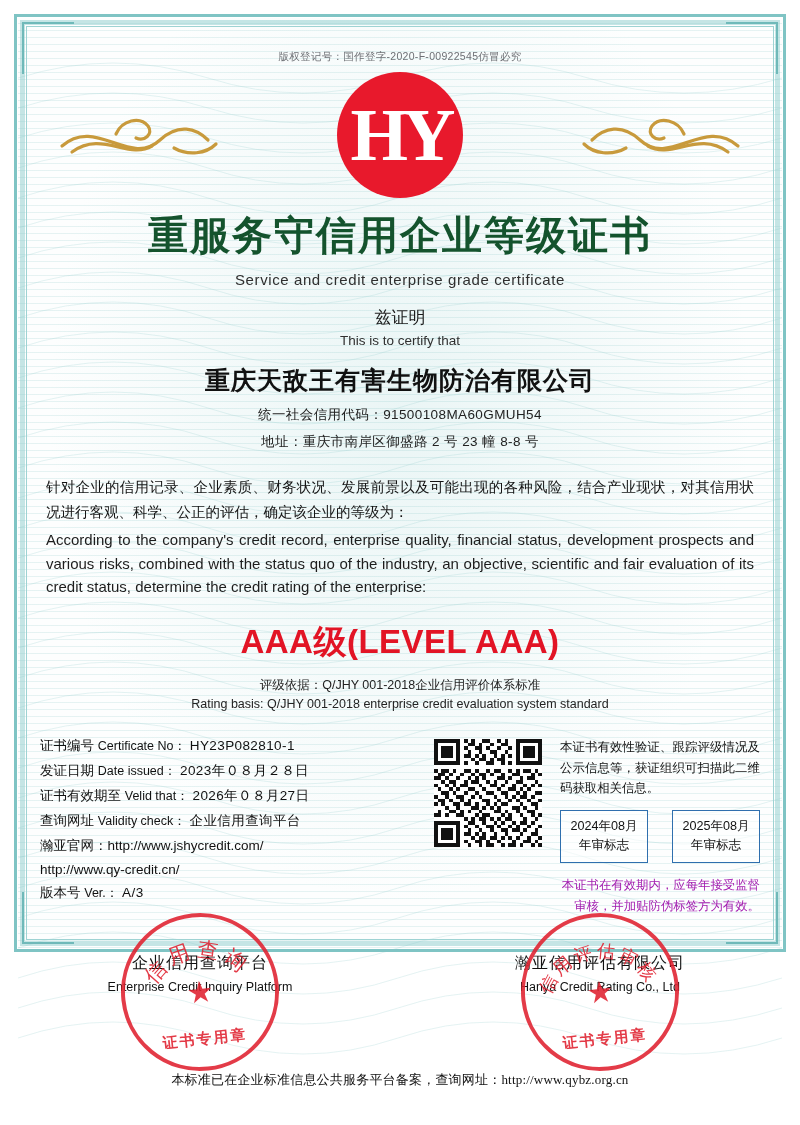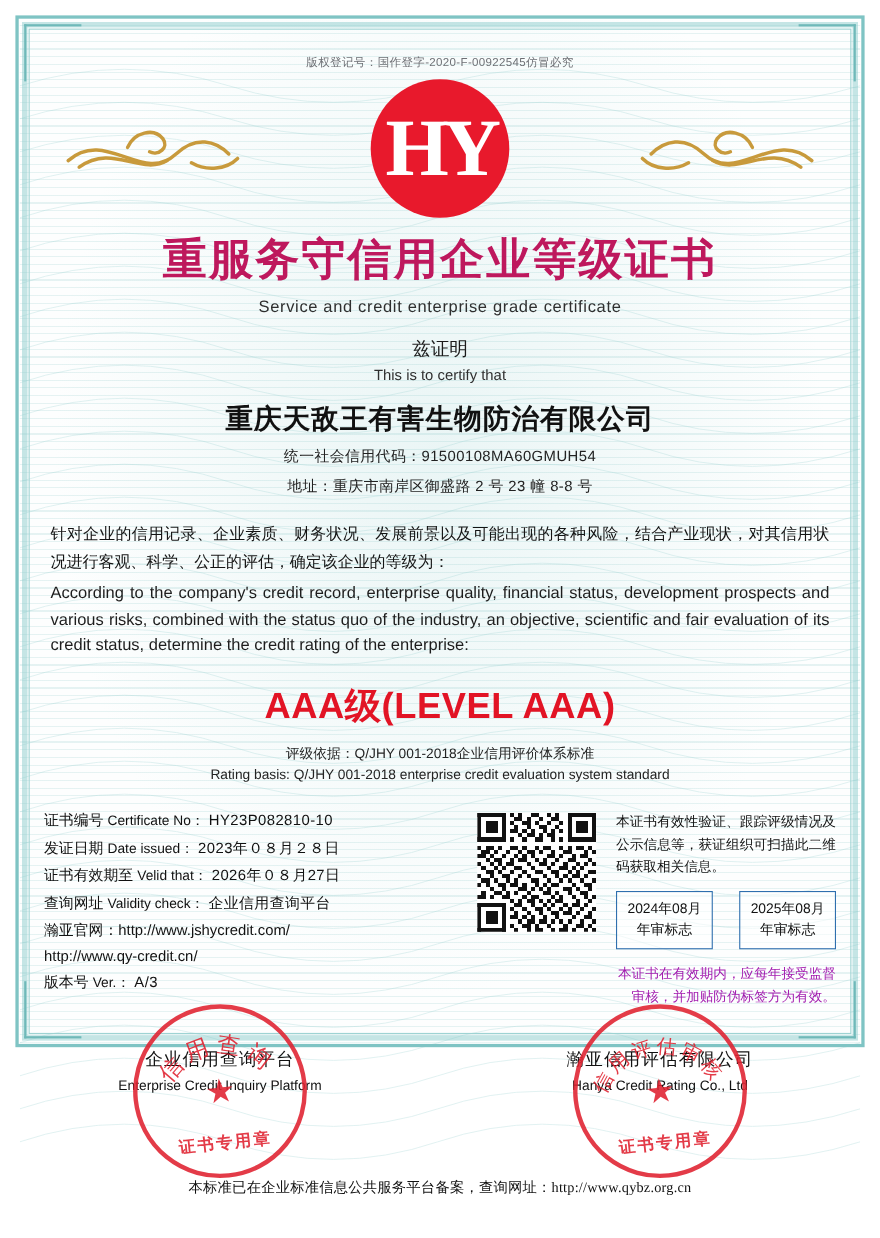--- a/index.html
+++ b/index.html
@@ -129,21 +129,21 @@
     line-height: 1;
     font-family: "Liberation Serif", serif;
     position: relative;
   }
 
   h1.title-cn {
     text-align: center;
     font-family: "Liberation Serif", serif;
     font-size: 40px;
     font-weight: 700;
-    color: #be185d;
+    color: #14532d;
     margin: 6px 0 0 0;
     letter-spacing: 2px;
   }
   .title-en {
     text-align: center;
     font-size: 15px;
     color: #2f2f2f;
     margin-top: 8px;
     letter-spacing: .6px;
   }
@@ -181,21 +181,21 @@
 
   .body-block {
     margin-top: 24px;
     padding: 0 6px;
   }
   .body-cn {
     font-size: 14.5px;
     line-height: 1.7;
     color: #141414;
     text-align: justify;
-    font-family: Liberation Mono, monospace;
+    font-family: Liberation Sans, sans-serif;
   }
   .body-en {
     font-size: 15px;
     line-height: 1.55;
     color: #1d1d1d;
     text-align: justify;
     margin-top: 4px;
   }
 
   .level {
@@ -458,21 +458,21 @@
     <div class="level">AAA级(LEVEL AAA)</div>
     <div class="basis-cn">评级依据：Q/JHY 001-2018企业信用评价体系标准</div>
     <div class="basis-en">Rating basis: Q/JHY 001-2018 enterprise credit evaluation system standard</div>
 
     <div class="lower">
 
       <div class="lower-left">
         <div class="info-row">
           <span class="lab-cn">证书编号</span>
           <span class="lab-en">Certificate No：</span>
-          <span class="val">HY23P082810-10</span>
+          <span class="val">HY23P082810-1</span>
         </div>
         <div class="info-row">
           <span class="lab-cn">发证日期</span>
           <span class="lab-en">Date issued：</span>
           <span class="val">2023年０８月２８日</span>
         </div>
         <div class="info-row">
           <span class="lab-cn">证书有效期至</span>
           <span class="lab-en">Velid that：</span>
           <span class="val">2026年０８月27日</span>

